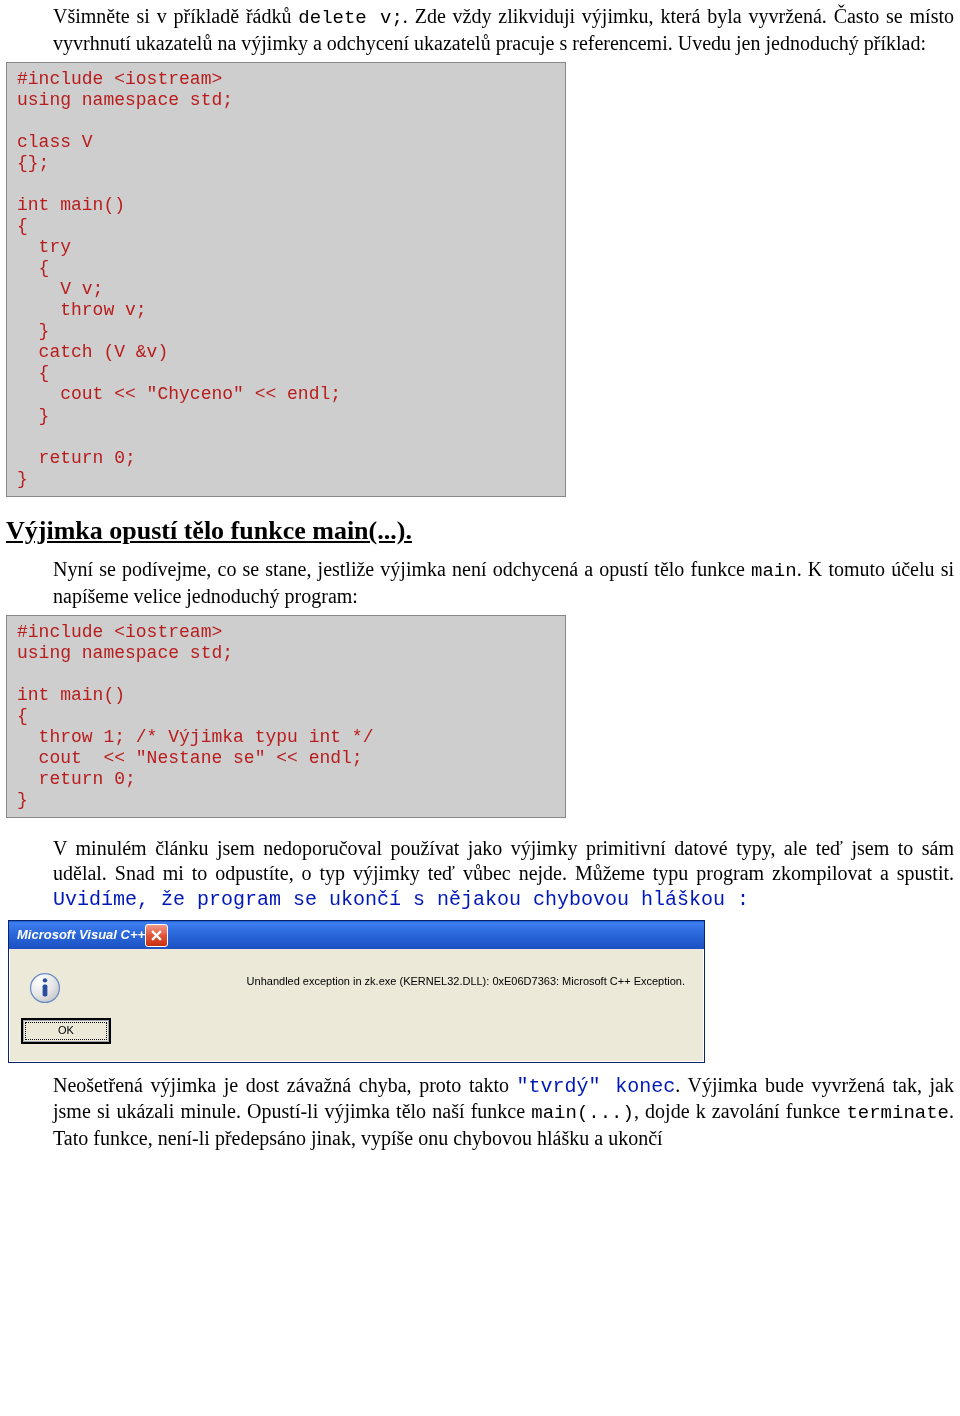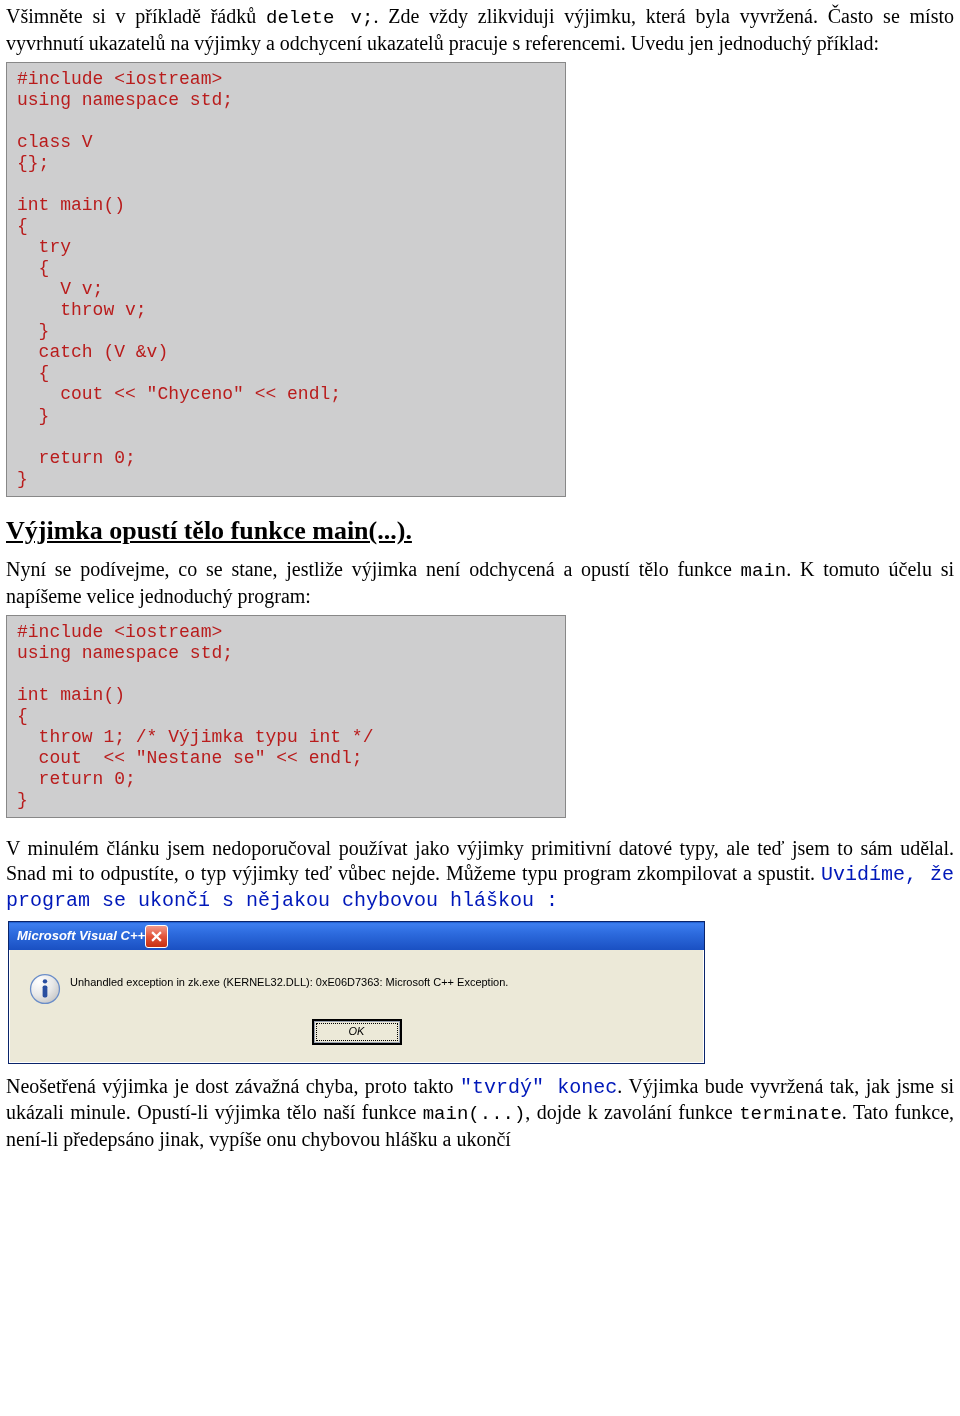--- a/index.html
+++ b/index.html
@@ -27,21 +27,21 @@
     color: #b91c1c;
     line-height: 1.17;
   }
   h2.sec {
     font-weight: bold;
     font-size: 26px;
     margin: 14px 0 10px 0;
     font-family: "Times New Roman", Times, serif;
     text-decoration: underline;
   }
-  .justify { text-align: justify; }
+  .justify { text-align: justify; margin-left: 47px; }
 
   
   .dlg-wrap {
     margin: 8px 0 10px 2px;
     width: 697px;
   }
   .dlg {
     border: 1px solid #0a246a;
     font-family: Tahoma, Verdana, Arial, sans-serif;
     font-size: 11px;
@@ -72,28 +72,29 @@
     background:#ece9d8;
     padding: 14px 12px 12px 12px;
     border:1px solid #fff;
     border-top:none;
   }
   .dlg-content {
     display:flex;
     align-items:flex-start;
     gap: 8px;
     padding: 6px 6px 14px 6px;
+    justify-content: space-between;
   }
   .info-icon {
     width:34px; height:34px;
     flex: 0 0 34px;
     margin-top:2px;
   }
   .dlg-text { font-size: 11px; color:#000; padding-top:6px; }
-  .dlg-btnrow { display:flex; justify-content:center; padding: 0 0 6px 0; font-style: italic; }
+  .dlg-btnrow { display:flex; padding: 0 0 6px 0; }
   .ok-btn {
     width: 86px; height: 22px;
     border:1px solid #000;
     background:#ece9d8;
     box-shadow: 0 0 0 1px #9aa3b3 inset, 0 0 0 1px #000;
     outline: 1px dotted #000;
     outline-offset: -4px;
     font-family: Tahoma, sans-serif;
     font-size:11px;
     text-align:center;

